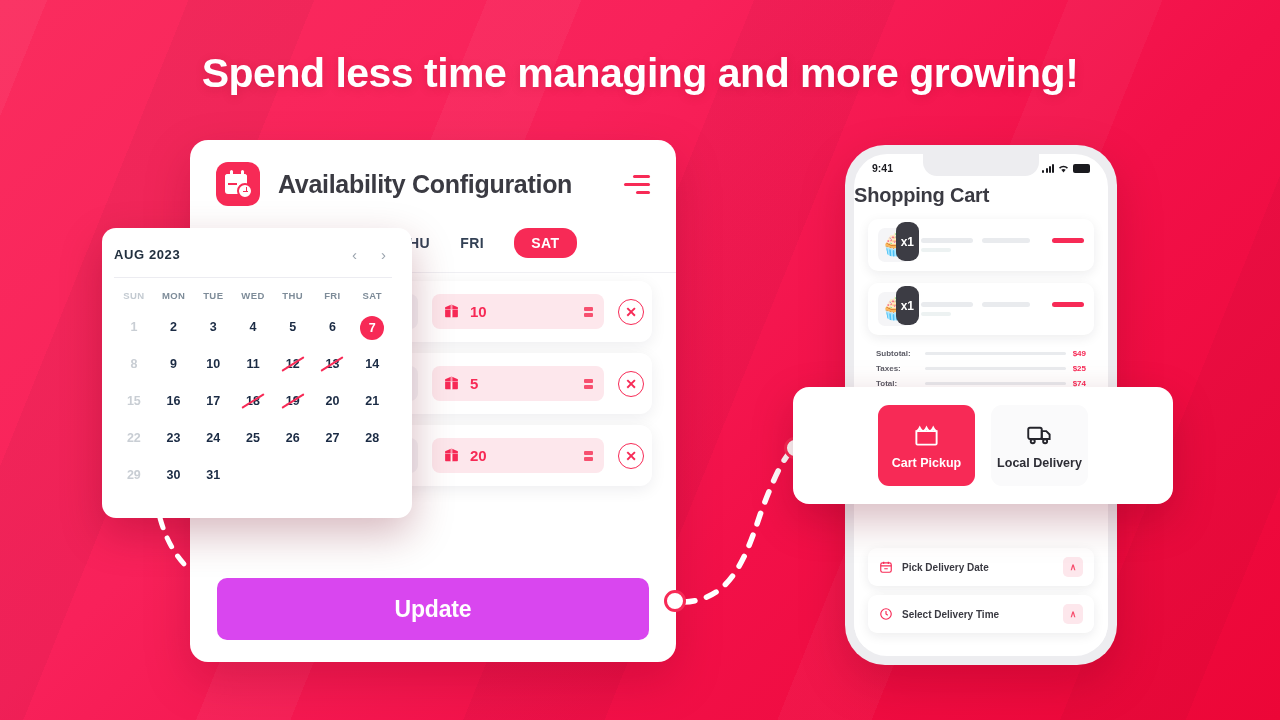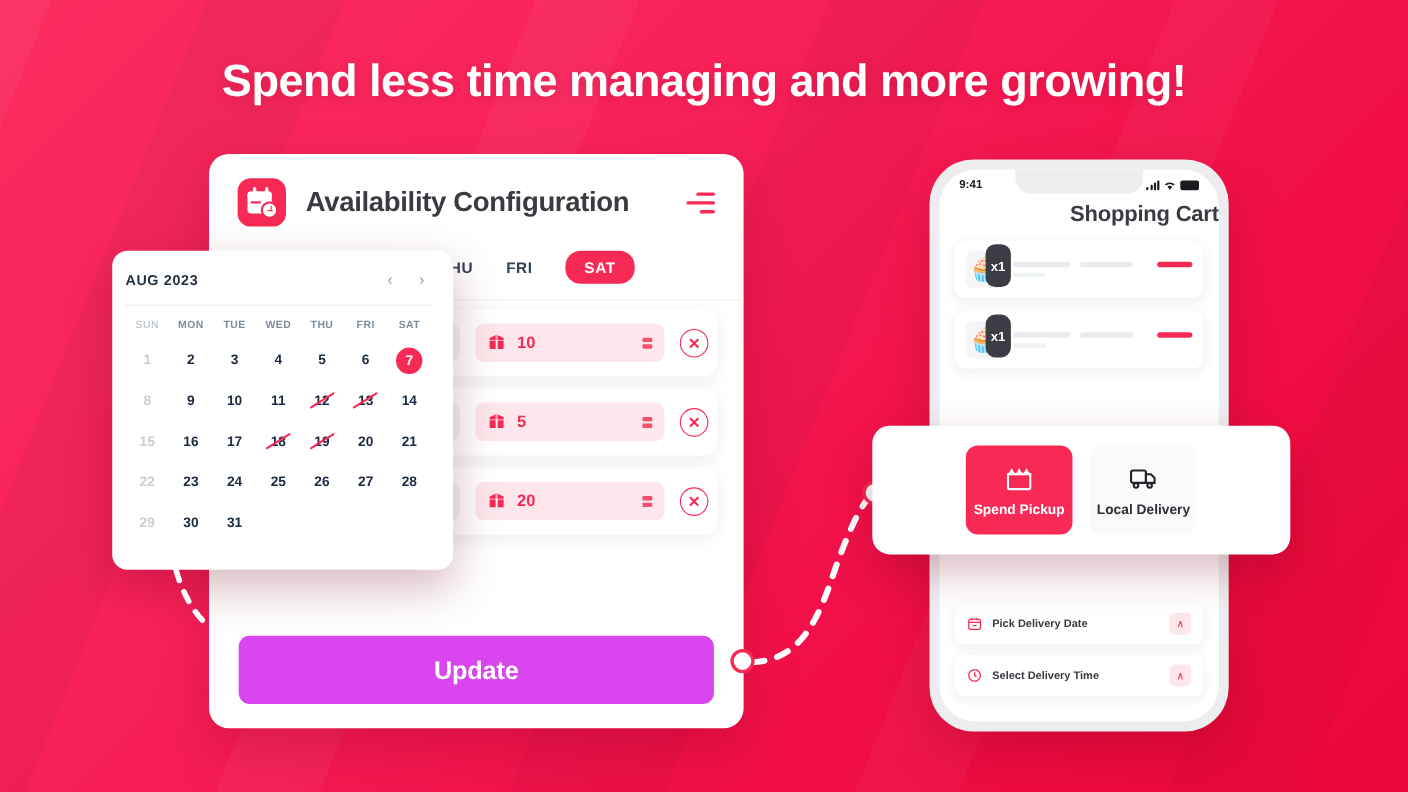--- a/index.html
+++ b/index.html
@@ -189,21 +189,21 @@
     display: flex; align-items: center; padding: 8px 18px 0 18px;
     font-size: 10.5px; font-weight: bold; color: #1A1A1F;
   }
   .sb-icons { margin-left: auto; display: flex; align-items: center; gap: 4px; }
   .bars { display: flex; align-items: flex-end; gap: 1.2px; height: 9px; }
   .bars i { width: 2px; background: #1A1A1F; border-radius: 1px; display: block; }
   .bars i:nth-child(1) { height: 3px; } .bars i:nth-child(2) { height: 5px; }
   .bars i:nth-child(3) { height: 7px; } .bars i:nth-child(4) { height: 9px; }
   .battery { width: 17px; height: 9px; border-radius: 2px; background: #1A1A1F; }
 
-  .cart-title { text-align: right; font-size: 20px; font-weight: bold; color: #3A3A42; margin-top: 10px; letter-spacing: -0.2px; }
+  .cart-title { text-align: left; font-size: 20px; font-weight: bold; color: #3A3A42; margin-top: 10px; letter-spacing: -0.2px; }
 
   .cart-item {
     display: flex; align-items: center; gap: 9px;
     background: #fff; border-radius: 10px;
     margin: 12px 14px 0 14px; padding: 9px 10px;
     box-shadow: 0 3px 12px rgba(20,20,40,0.08);
   }
   .thumb { width: 34px; height: 34px; border-radius: 7px; background: #F5F5F7; position: relative; flex: 0 0 auto; font-size: 22px; line-height: 34px; text-align: center; }
   .qty-badge {
     position: absolute; top: -6px; right: -7px;
@@ -456,20 +456,37 @@
             <span class="ph-bar a"></span>
             <span class="ph-bar b"></span>
             <span class="ph-bar price"></span>
           </div>
         <div class="ph-row">
             <span class="ph-bar c"></span>
           </div>
       </div>
     </div>
 
+    <div class="totals">
+      <div class="tot-row">
+        <span class="tot-label">Subtotal:</span>
+        <span class="tot-line"></span>
+        <span class="tot-val">$49</span>
+      </div>
+      <div class="tot-row">
+        <span class="tot-label">Taxes:</span>
+        <span class="tot-line"></span>
+        <span class="tot-val">$25</span>
+      </div>
+      <div class="tot-row">
+        <span class="tot-label">Total:</span>
+        <span class="tot-line"></span>
+        <span class="tot-val">$74</span>
+      </div>
+    </div>
 
     <div class="phone-fade"></div>
 
     <div style="position:absolute; left:0; right:0; bottom:14px;">
       <div class="ph-select">
         <svg class="ico" viewBox="0 0 24 24" fill="none" stroke="#F72A56" stroke-width="2">
             <rect x="3" y="5" width="18" height="16" rx="3"></rect>
             <path d="M3 10h18M8 3v4M16 3v4M9 15h6"></path>
           </svg>
         <span>Pick Delivery Date</span>
@@ -486,21 +503,21 @@
     </div>
   </div>
 </div>
 
 <div class="deliv-card">
   <div class="deliv-opt sel">
     <svg viewBox="0 0 24 24" fill="none" stroke="#fff" stroke-width="1.7">
         <path d="M3 9h18v11a1 1 0 0 1-1 1H4a1 1 0 0 1-1-1z"></path>
         <path d="M3 9c1.5 0 2.2-1.2 3-3 .8 1.8 1.5 3 3 3s2.2-1.2 3-3c.8 1.8 1.5 3 3 3s2.2-1.2 3-3c.8 1.8 1.5 3 3 3"></path>
       </svg>
-    <span>Spend Pickup</span>
+    <span>Cart Pickup</span>
   </div>
   <div class="deliv-opt">
     <svg viewBox="0 0 24 24" fill="none" stroke="#24242B" stroke-width="1.7">
         <rect x="2" y="6" width="12" height="10" rx="1.5"></rect>
         <path d="M14 9h4l3 3v4h-7z"></path>
         <circle cx="6" cy="18" r="1.8"></circle>
         <circle cx="17" cy="18" r="1.8"></circle>
       </svg>
     <span>Local Delivery</span>
   </div>

